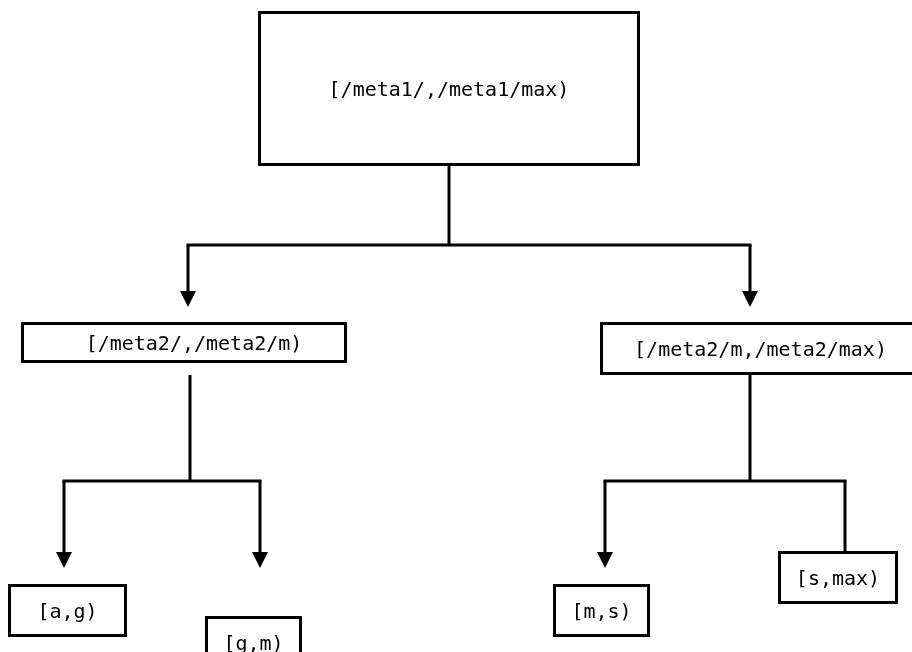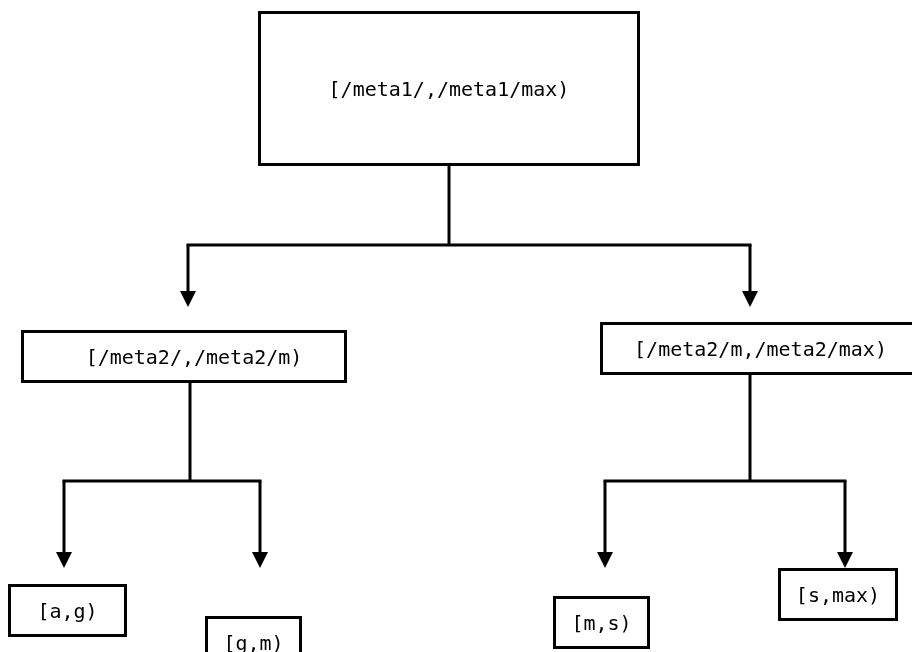--- a/index.html
+++ b/index.html
@@ -37,26 +37,26 @@
   }
   .node-label {
     font-family: "DejaVu Sans Mono", monospace;
     font-size: 20px;
     line-height: 1;
     color: #000000;
     white-space: pre;
     letter-spacing: 0px;
   }
   .node-root  { left: 258px; top: 11px;  width: 382px; height: 155px; }
-  .node-mid-l { left: 21px;  top: 330px; width: 326px; height: 53px; padding-left: 20px; }
+  .node-mid-l { left: 21px;  top: 322px; width: 326px; height: 41px; padding-left: 20px; }
   .node-mid-r { left: 600px; top: 322px; width: 321px; height: 53px; }
   .node-leaf-1 { left: 8px;   top: 584px; width: 119px;  height: 53px; }
   .node-leaf-2 { left: 205px; top: 584px; width: 97px;  height: 53px; margin-top: 32px; }
-  .node-leaf-3 { left: 553px; top: 596px; width: 97px;  height: 53px; }
-  .node-leaf-4 { left: 778px; top: 568px; width: 120px; height: 53px; }
+  .node-leaf-3 { left: 553px; top: 584px; width: 97px;  height: 53px; }
+  .node-leaf-4 { left: 778px; top: 551px; width: 120px; height: 53px; }
 </style>
 </head>
 <body>
 
 <div id="diagram-root">
 
   <svg id="edge-layer" viewBox="0 0 912 652" width="912" height="652" xmlns="http://www.w3.org/2000/svg" aria-hidden="true">
 
     <g>
 

